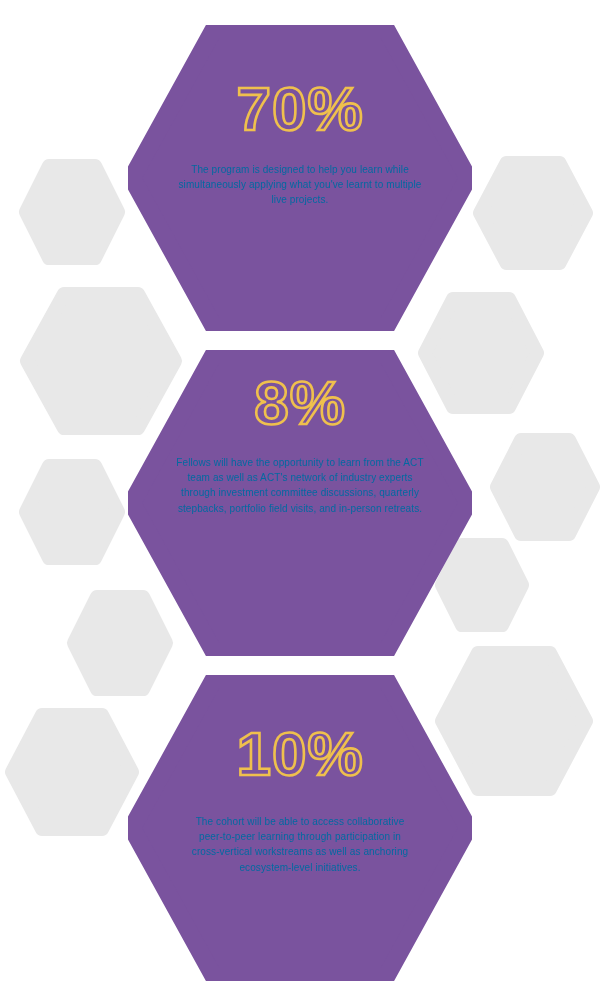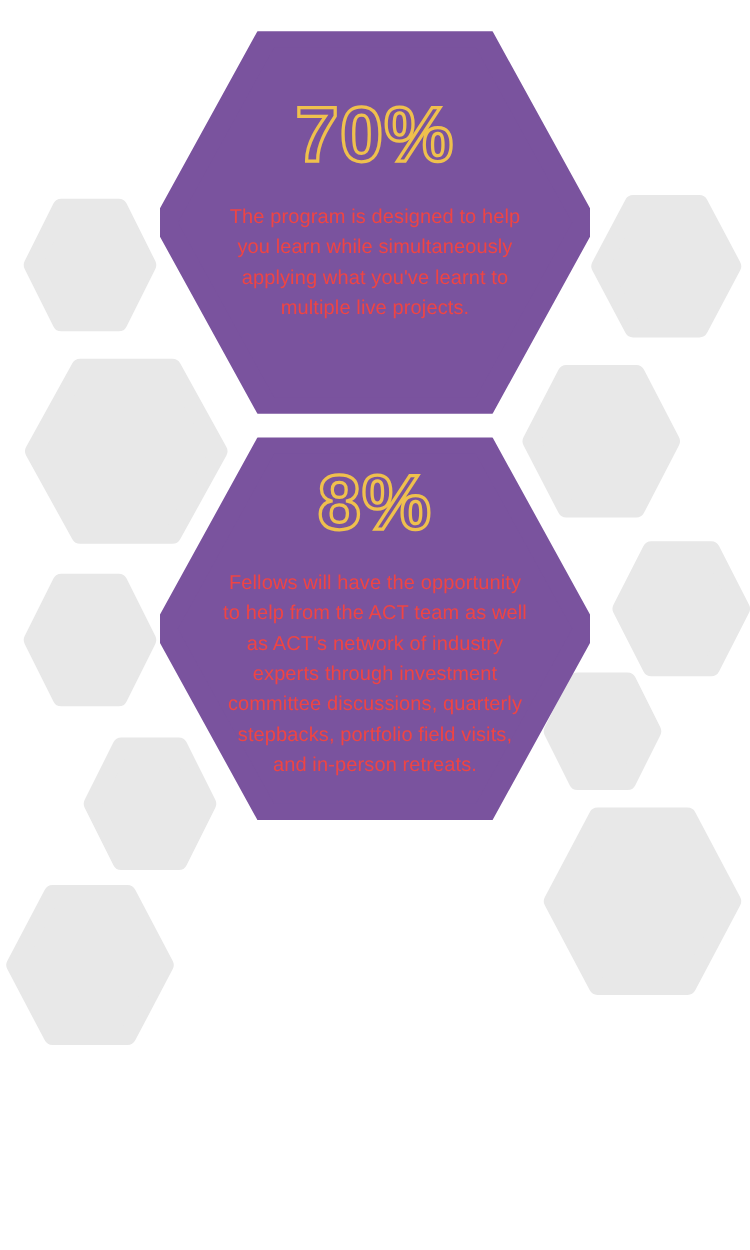--- a/index.html
+++ b/index.html
@@ -61,23 +61,23 @@
     font-size:62px;
     line-height:1;
     letter-spacing:1px;
     color:transparent;
     -webkit-text-stroke:2.6px #EFC košul;
     -webkit-text-stroke:2.6px #EFC04D;
     text-stroke:2.6px #EFC04D;
     paint-order:stroke fill;
   }
   .body-text {
-    font-size:16px;
+    font-size:10px;
     line-height:1.52;
-    color:#ef4444;
+    color:#0369a1;
     width:248px;
     letter-spacing:0.1px;
   }
 
   
   #card-70 { top:25px; }
   #card-70 .pct { margin-top:53px; }
   #card-70 .body-text { margin-top:22px; }
 
   #card-20 { top:350px; }
@@ -122,19 +122,28 @@
         <div class="body-text">The program is designed to help you learn while simultaneously applying what you've learnt to multiple live projects.</div>
       </div>
     </div>
 
     <div class="hex-card" id="card-20">
       <svg class="hex-svg" viewBox="0 0 344 306" preserveAspectRatio="none">
         <polygon points="86,4 258,4 340,153 258,302 86,302 4,153" fill="#7A539E" stroke="#7A539E" stroke-width="18" stroke-linejoin="round"></polygon>
       </svg>
       <div class="hex-content">
         <div class="pct">8%</div>
-        <div class="body-text">Fellows will have the opportunity to help from the ACT team as well as ACT's network of industry experts through investment committee discussions, quarterly stepbacks, portfolio field visits, and in-person retreats.</div>
+        <div class="body-text">Fellows will have the opportunity to learn from the ACT team as well as ACT's network of industry experts through investment committee discussions, quarterly stepbacks, portfolio field visits, and in-person retreats.</div>
       </div>
     </div>
 
+    <div class="hex-card" id="card-10">
+      <svg class="hex-svg" viewBox="0 0 344 306" preserveAspectRatio="none">
+        <polygon points="86,4 258,4 340,153 258,302 86,302 4,153" fill="#7A539E" stroke="#7A539E" stroke-width="18" stroke-linejoin="round"></polygon>
+      </svg>
+      <div class="hex-content">
+        <div class="pct">10%</div>
+        <div class="body-text">The cohort will be able to access collaborative peer-to-peer learning through participation in cross-vertical workstreams as well as anchoring ecosystem-level initiatives.</div>
+      </div>
+    </div>
 
   </div>
 </div>
 
 </body></html>

